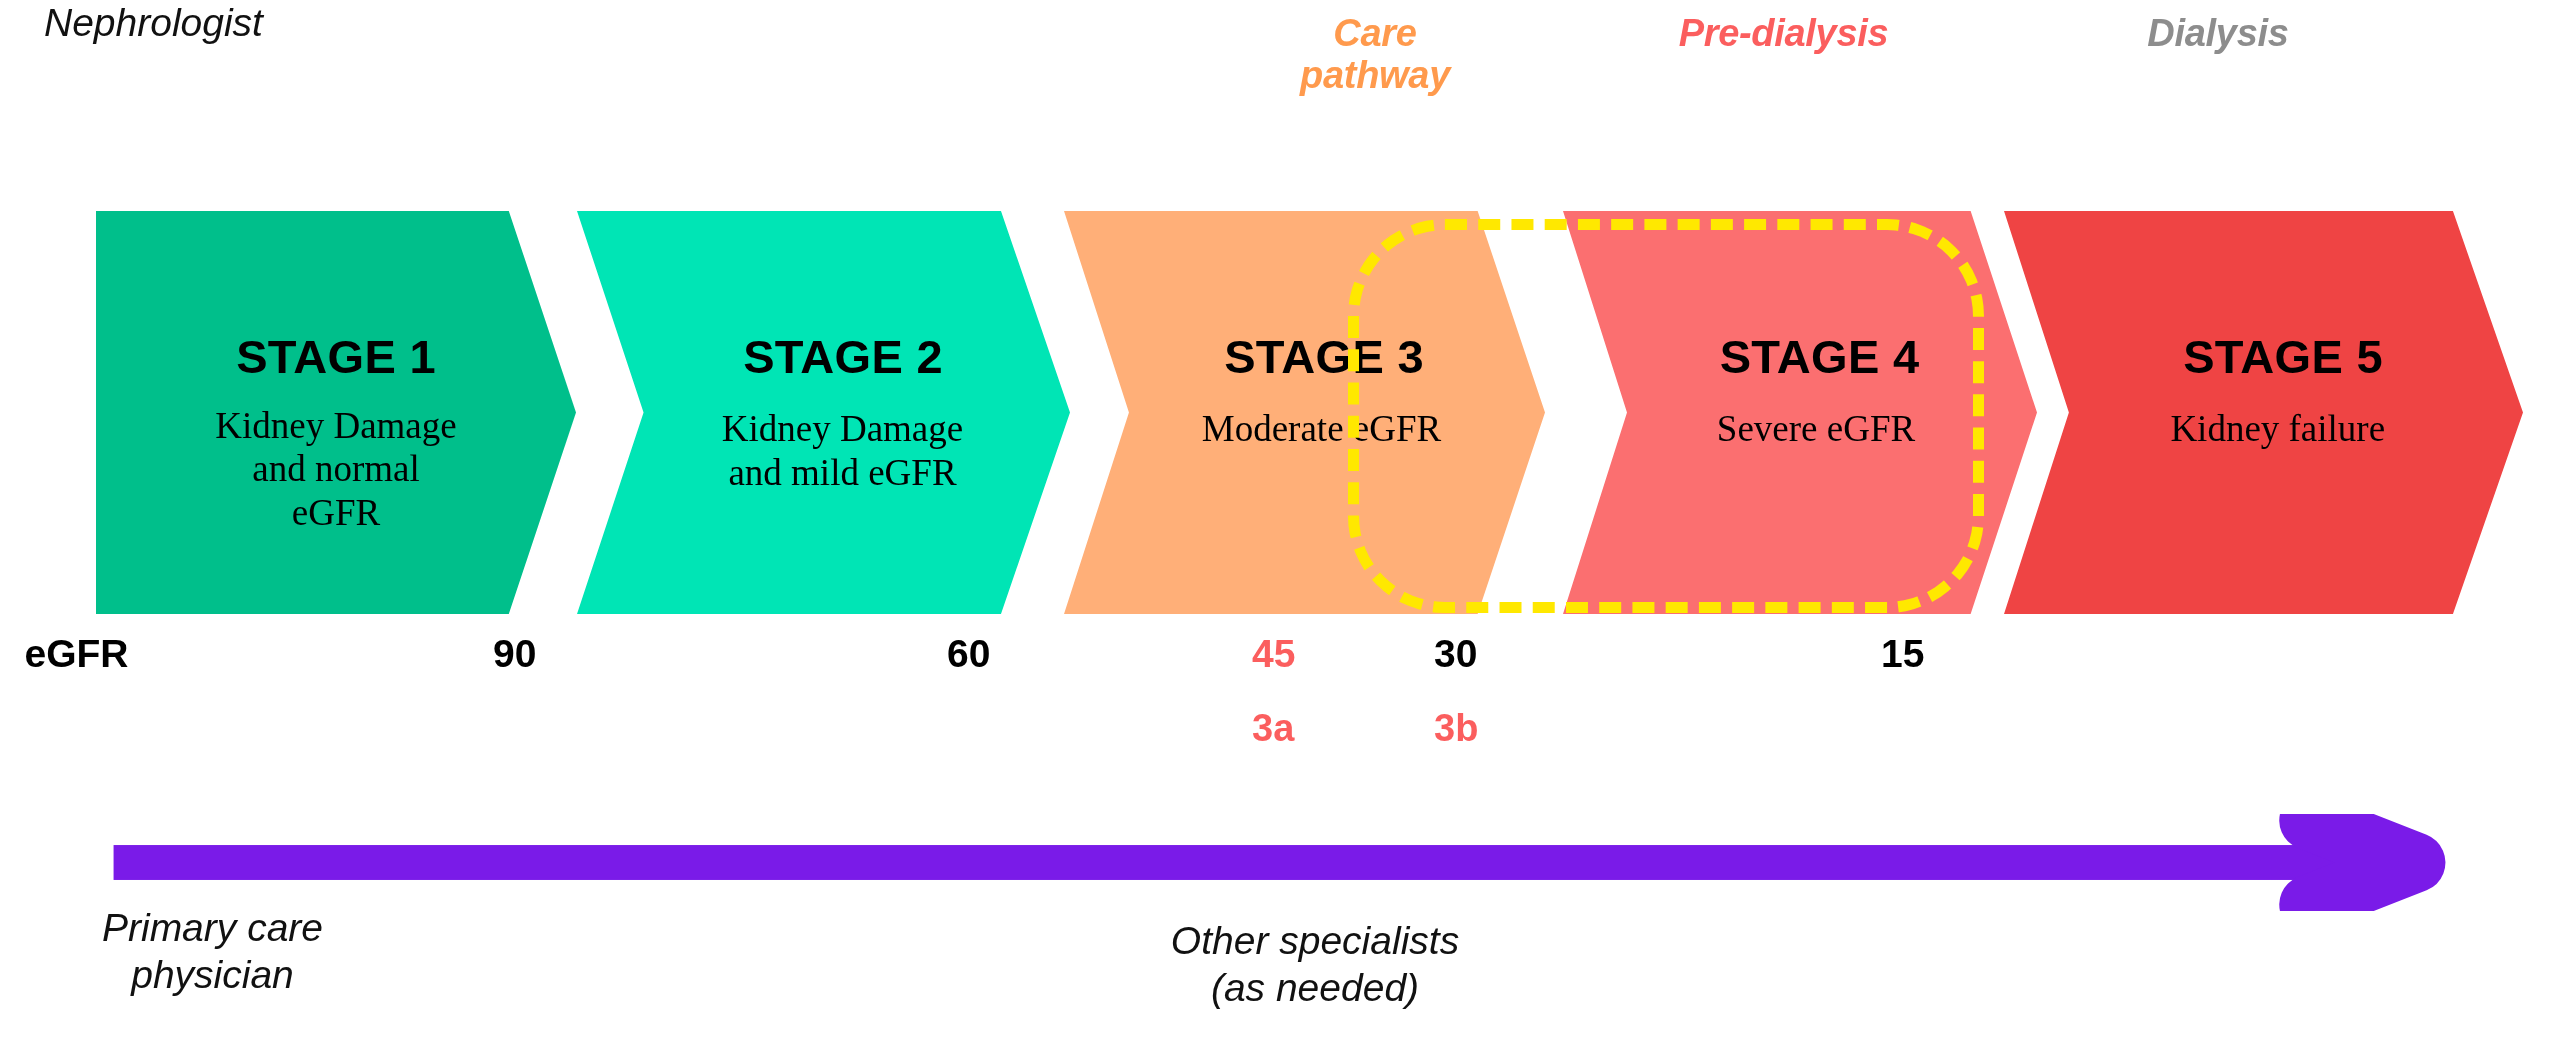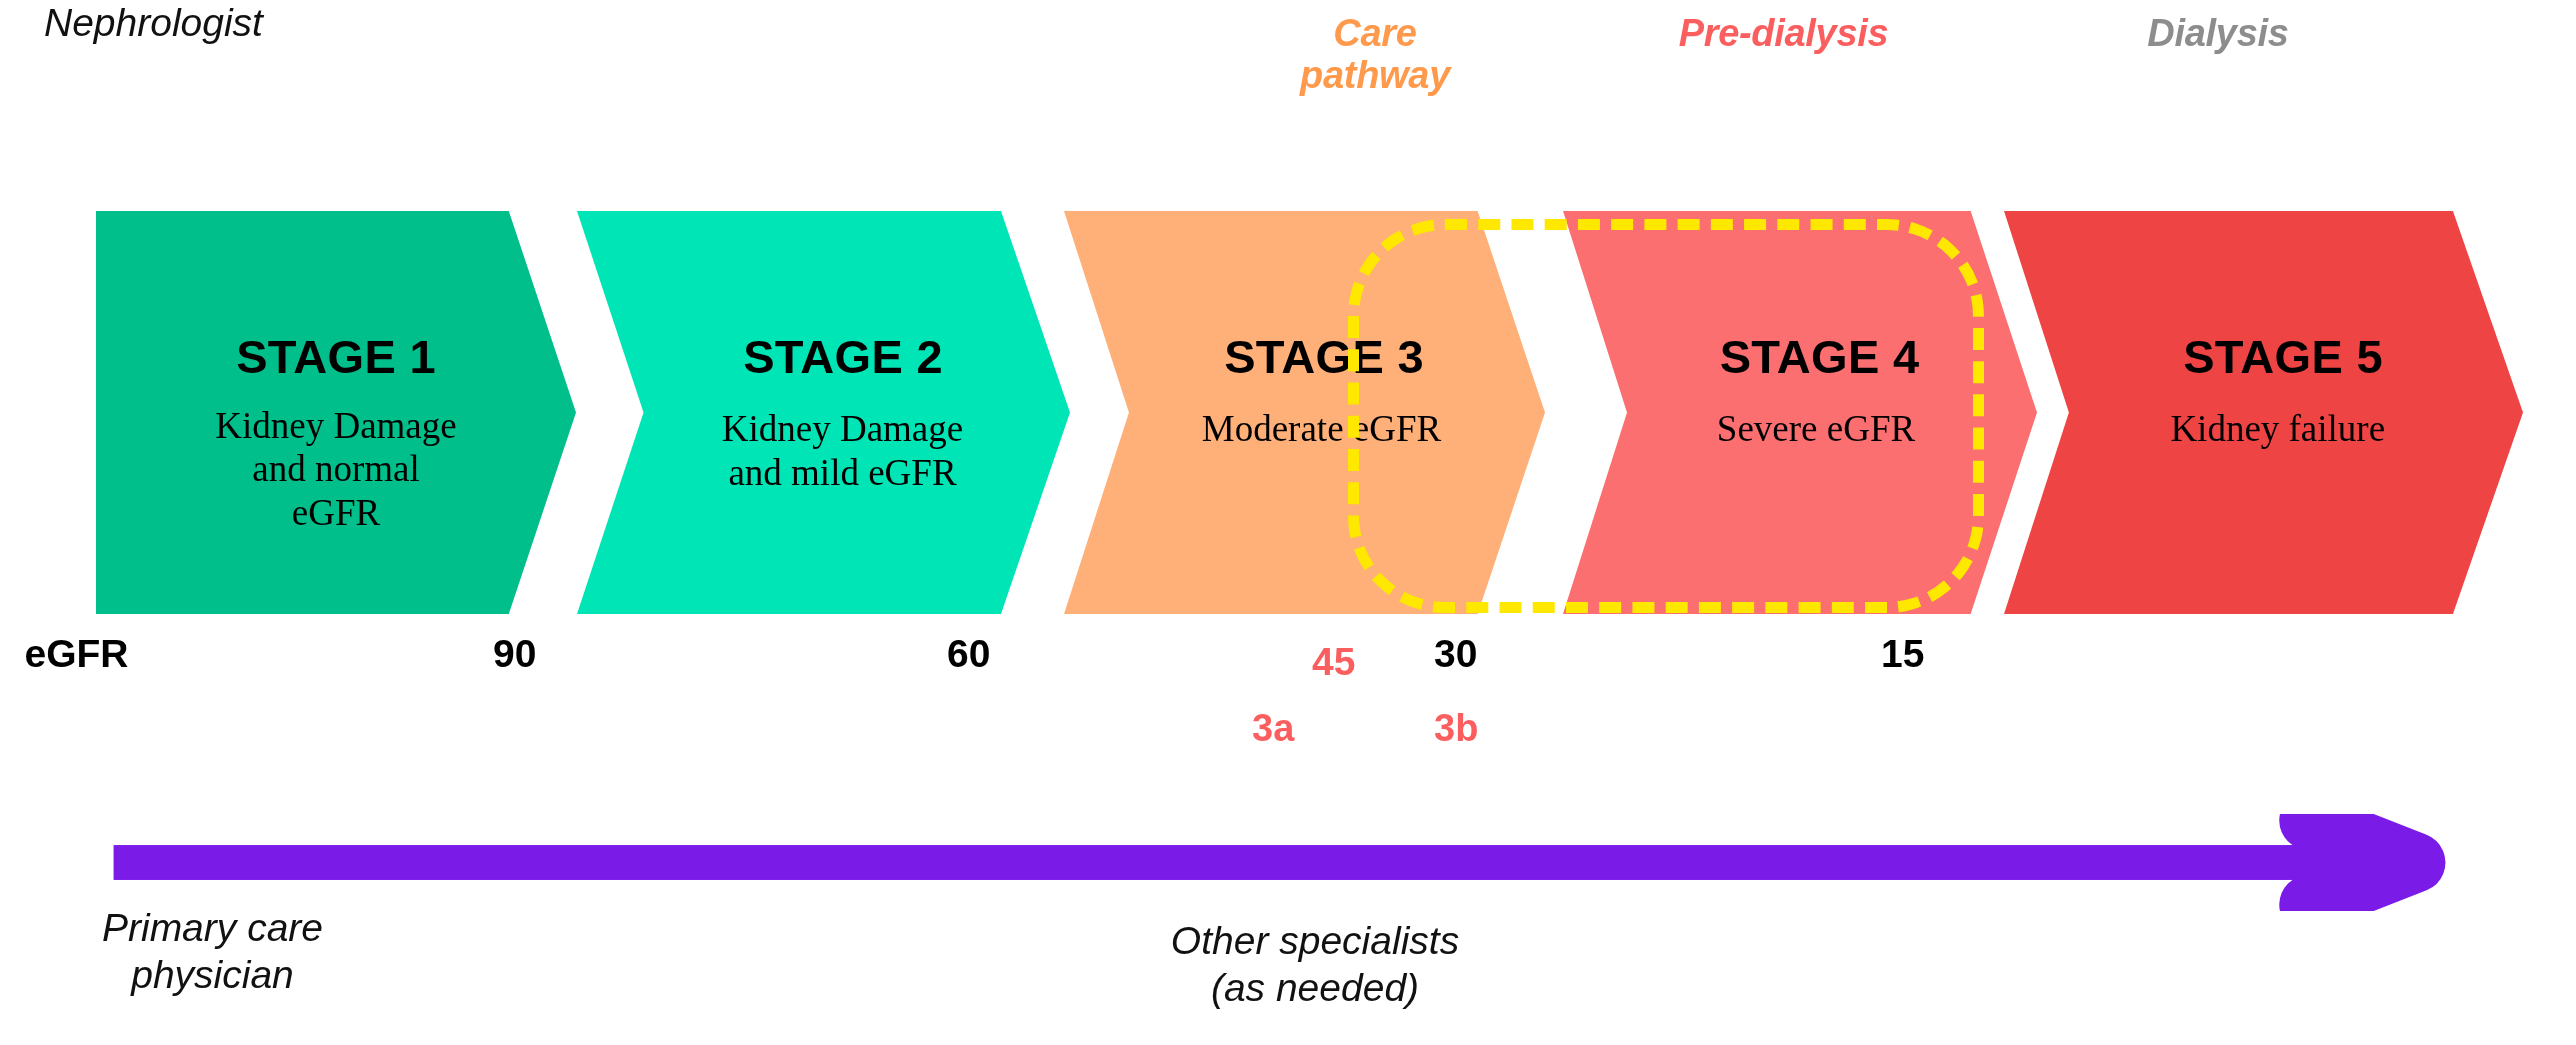--- a/index.html
+++ b/index.html
@@ -107,21 +107,21 @@
   #scale-row { position: absolute; left: 0; top: 632px; width: 2576px; height: 52px; }
   .scale-label {
     position: absolute;
     font-size: 39px;
     font-weight: bold;
     color: #000000;
   }
   #scale-egfr { left: 6.5px;   width: 149px; text-align: left; padding-left: 18px; }
   #scale-90   { left: 493px;  width: 117px; }
   #scale-60   { left: 947px; width: 117px; }
-  #scale-45   { left: 1312px; width: 117px; color: #FB5E5E; margin-top: 8px; }
+  #scale-45   { left: 1252px; width: 117px; color: #FB5E5E; }
   #scale-30   { left: 1434px; width: 117px; }
   #scale-15   { left: 1881px; width: 117px; }
 
   
   #substage-row { position: absolute; left: 0; top: 707px; width: 2576px; height: 52px; }
   .substage-label {
     position: absolute;
     font-size: 38px;
     font-weight: bold;
     color: #FB5E5E;

